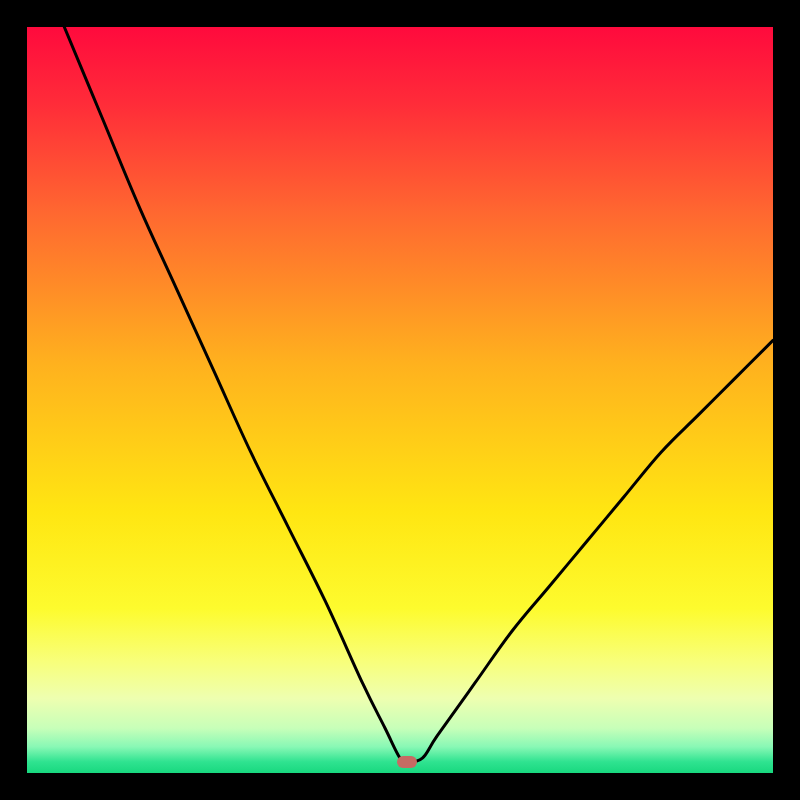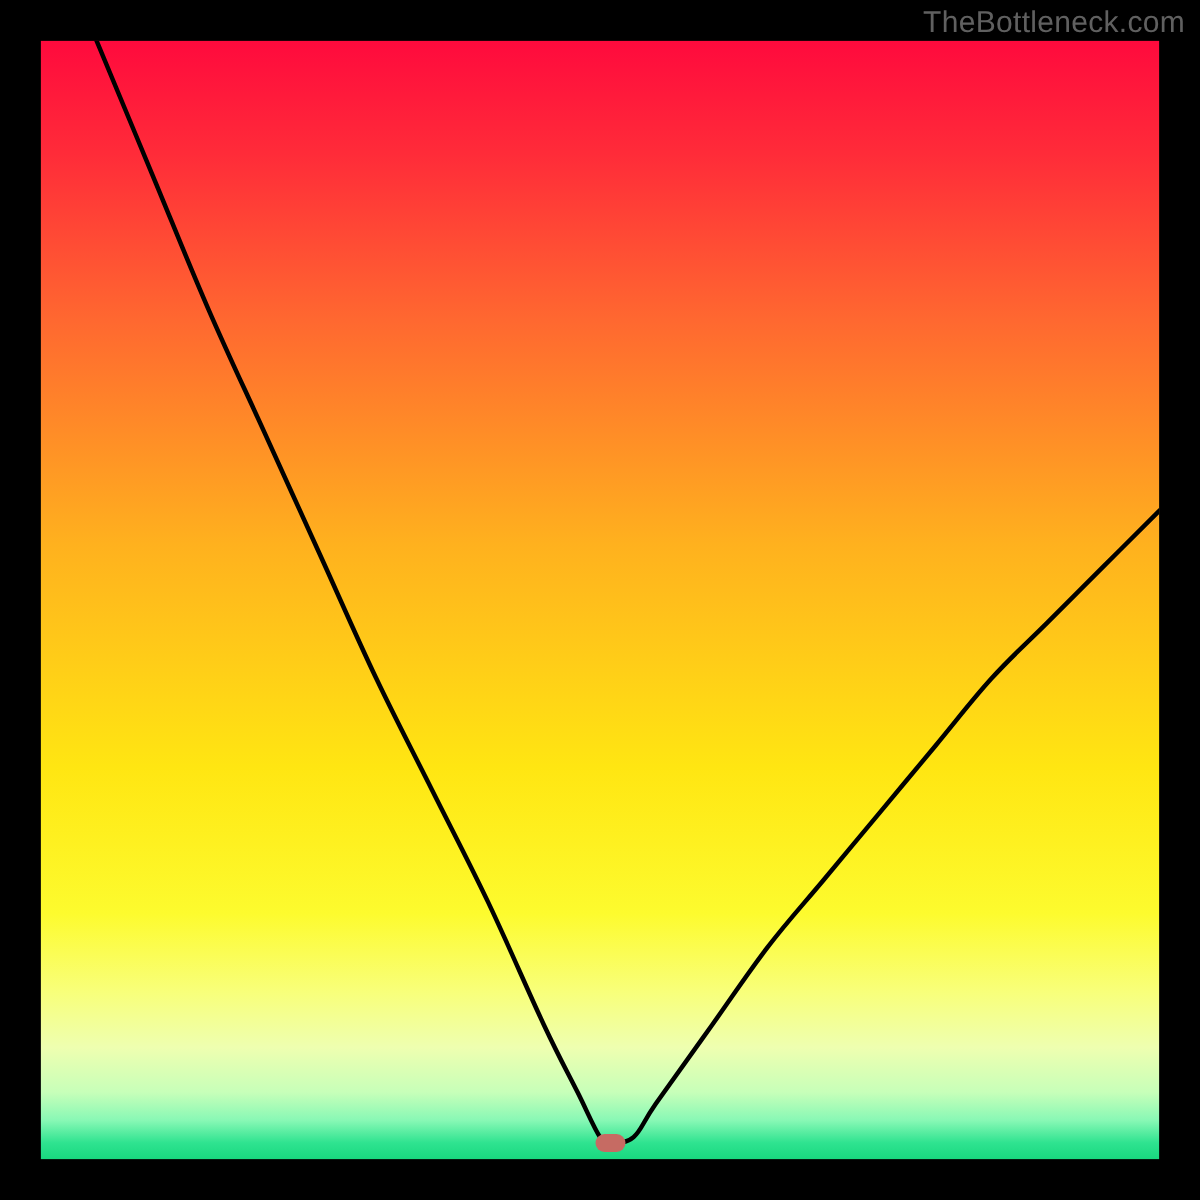--- a/index.html
+++ b/index.html
@@ -45,21 +45,20 @@
     border-radius: 7px;
     background: #c66b63;
     transform: translate(-50%, -50%);
     z-index: 3;
   }
 </style>
 </head>
 <body>
 
 <div class="outer">
-  <div class="watermark">TheBottleneck.com</div>
 
   <div class="plot">
     <svg id="chart-svg" width="746" height="746" viewBox="0 0 746 746">
       <defs>
         <linearGradient id="bg-grad" x1="0" y1="0" x2="0" y2="1">
             <stop offset="0%" stop-color="#ff0a3d"></stop>
             <stop offset="10%" stop-color="#ff2b39"></stop>
             <stop offset="25%" stop-color="#ff6830"></stop>
             <stop offset="45%" stop-color="#ffb11e"></stop>
             <stop offset="65%" stop-color="#ffe612"></stop>

